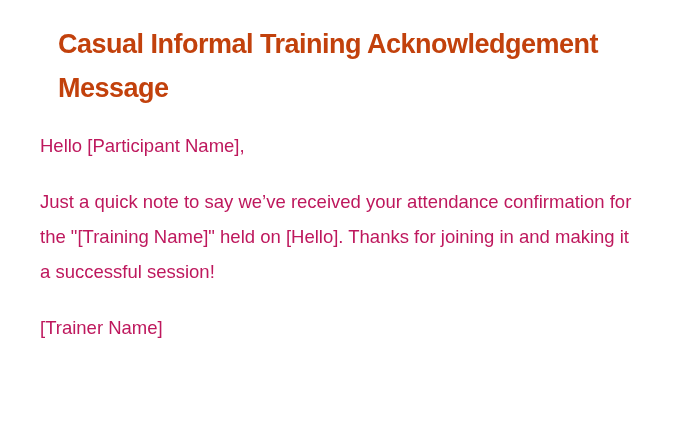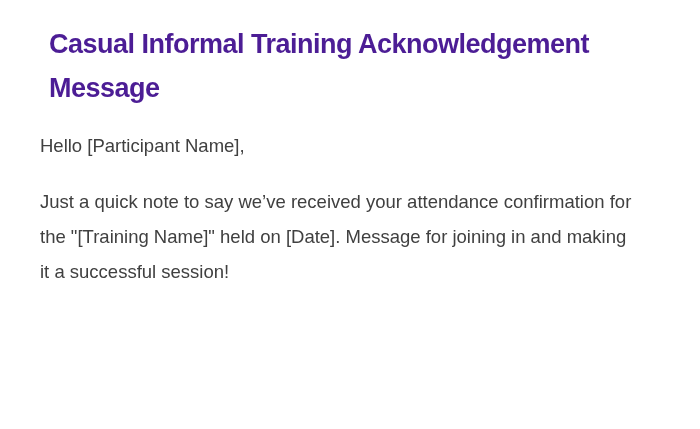--- a/index.html
+++ b/index.html
@@ -12,46 +12,47 @@
     width: 700px;
     height: 429px;
     background: #ffffff;
     overflow: hidden;
     font-family: "Liberation Sans", "DejaVu Sans", sans-serif;
   }
   .content {
     padding: 22px 60px 0 40px;
   }
   .doc-title {
-    margin: 0 0 18px 9px;
+    margin: 0 0 18px 18px;
     font-size: 27px;
     line-height: 44px;
     font-weight: 700;
-    color: #4c1d95;
+    color: #c2410c;
     letter-spacing: -0.5px;
     max-width: 560px;
   }
   .para {
     margin: 0 0 21px 0;
     font-size: 18.5px;
     line-height: 35px;
     font-weight: 400;
-    color: #404040;
+    color: #be185d;
     max-width: 600px;
   }
   .para.greeting { margin-bottom: 21px; }
   .para.signoff  { margin-bottom: 21px; }
   .para.signature { margin-bottom: 0; }
 </style>
 </head>
 <body>
 
 <div class="page">
   <div class="content">
     <h1 class="doc-title">Casual Informal Training Acknowledgement Message</h1>
 
     <p class="para greeting">Hello [Participant Name],</p>
 
-    <p class="para body">Just a quick note to say we’ve received your attendance confirmation for the "[Training Name]" held on [Date]. Message for joining in and making it a successful session!</p>
+    <p class="para body">Just a quick note to say we’ve received your attendance confirmation for the "[Training Name]" held on [Hello]. Thanks for joining in and making it a successful session!</p>
 
 
+    <p class="para signature">[Trainer Name]</p>
   </div>
 </div>
 
 </body></html>

